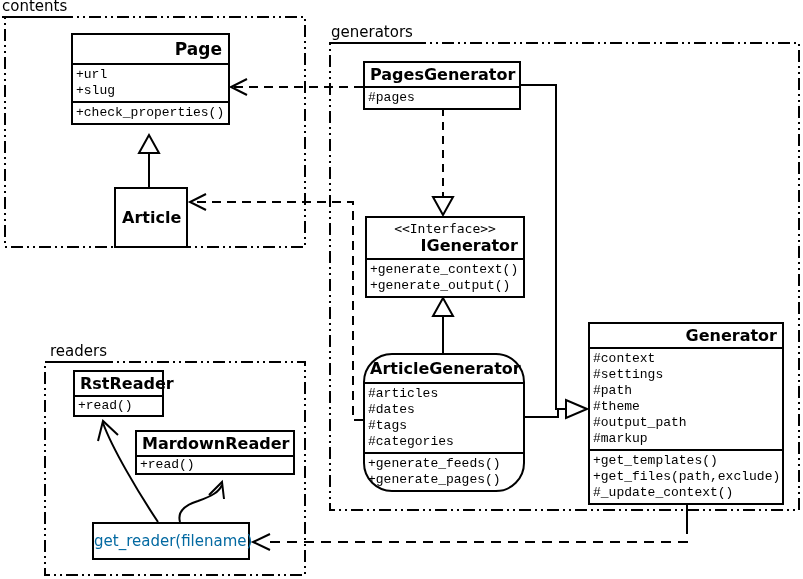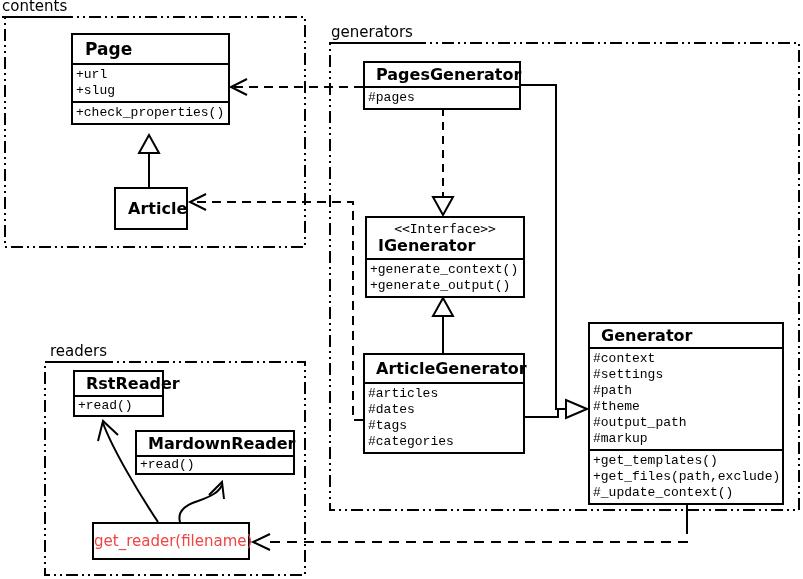--- a/index.html
+++ b/index.html
@@ -12,82 +12,86 @@
     position:absolute; font:15px "DejaVu Sans", sans-serif; color:#000;
     border-bottom:2px solid #000; padding:0 3px 1px 0; background:transparent;
     line-height:17px;
   }
   .uml {
     position:absolute; background:#ffffff; border:2px solid #000000;
     box-sizing:border-box; color:#000;
   }
   .uml .title {
     font-family:"DejaVu Sans", sans-serif; font-weight:bold; font-size:16px;
-    text-align:left; padding:2px 5px; white-space:nowrap;margin-left:6px;
+    text-align:right; padding:2px 5px; white-space:nowrap;
   }
   .uml .title.big { padding:4px 6px; font-size:17px; }
   .uml .stereo {
     font-family:"DejaVu Sans Mono", monospace; font-weight:normal; font-size:13px;
     text-align:center; line-height:15px; padding-top:3px; white-space:nowrap;
   }
   .uml .sec { border-top:2px solid #000; padding:2px 3px; }
   .mem {
     font-family:Liberation Mono, monospace; font-size:13px; line-height:16px;
     white-space:pre; color:#000;
   }
   .plainbox {
     position:absolute; background:#fff; border:2px solid #000; box-sizing:border-box;
-    font:15px "DejaVu Sans", sans-serif; text-align:center; color:#ef4444;
+    font:15px "DejaVu Sans", sans-serif; text-align:center; color:#0369a1;
   }
 </style>
 </head>
 <body>
 
 <div class="stage">
 
   <div class="uml" style="left:71px;top:33px;width:159px;">
     <div class="title big">Page</div>
     <div class="sec">
       <div class="mem">+url</div>
       <div class="mem">+slug</div>
     </div>
     <div class="sec">
       <div class="mem">+check_properties()</div>
     </div>
   </div>
 
   <div class="uml" style="left:114px;top:187px;width:74px;">
-    <div class="title" style="padding:10px 6px;">Article</div>
+    <div class="title" style="padding:19px 6px;">Article</div>
   </div>
 
   <div class="uml" style="left:363px;top:61px;width:158px;">
     <div class="title">PagesGenerator</div>
     <div class="sec">
       <div class="mem">#pages</div>
     </div>
   </div>
 
   <div class="uml" style="left:365px;top:216px;width:160px;">
     <div>
       <div class="stereo">&lt;&lt;Interface&gt;&gt;</div>
       <div class="title" style="padding:0 5px 3px 5px;">IGenerator</div>
     </div>
     <div class="sec">
       <div class="mem">+generate_context()</div>
       <div class="mem">+generate_output()</div>
     </div>
   </div>
 
-  <div class="uml" style="left:363px;top:353px;width:162px;">
+  <div class="uml" style="left:363px;top:353px;width:162px;border-radius:29px;">
     <div class="title" style="padding:4px 5px;">ArticleGenerator</div>
     <div class="sec">
       <div class="mem">#articles</div>
       <div class="mem">#dates</div>
       <div class="mem">#tags</div>
       <div class="mem">#categories</div>
+    </div>
+    <div class="sec">
+      <div class="mem">+generate_feeds()</div>
+      <div class="mem">+generate_pages()</div>
     </div>
   </div>
 
   <div class="uml" style="left:588px;top:322px;width:196px;">
     <div class="title">Generator</div>
     <div class="sec">
       <div class="mem">#context</div>
       <div class="mem">#settings</div>
       <div class="mem">#path</div>
       <div class="mem">#theme</div>

